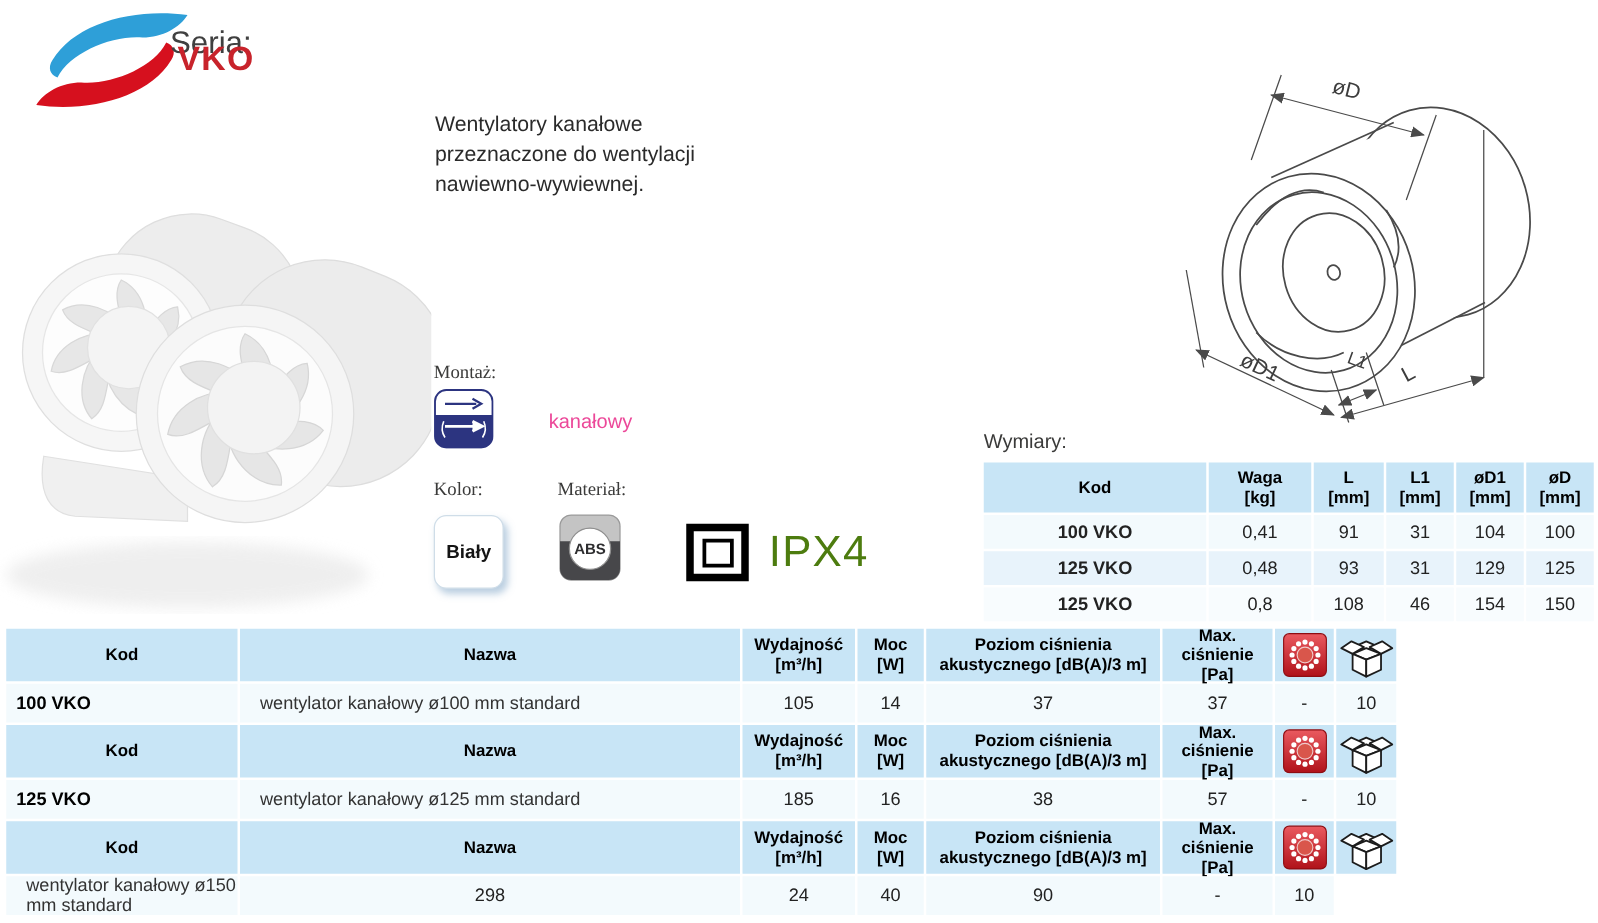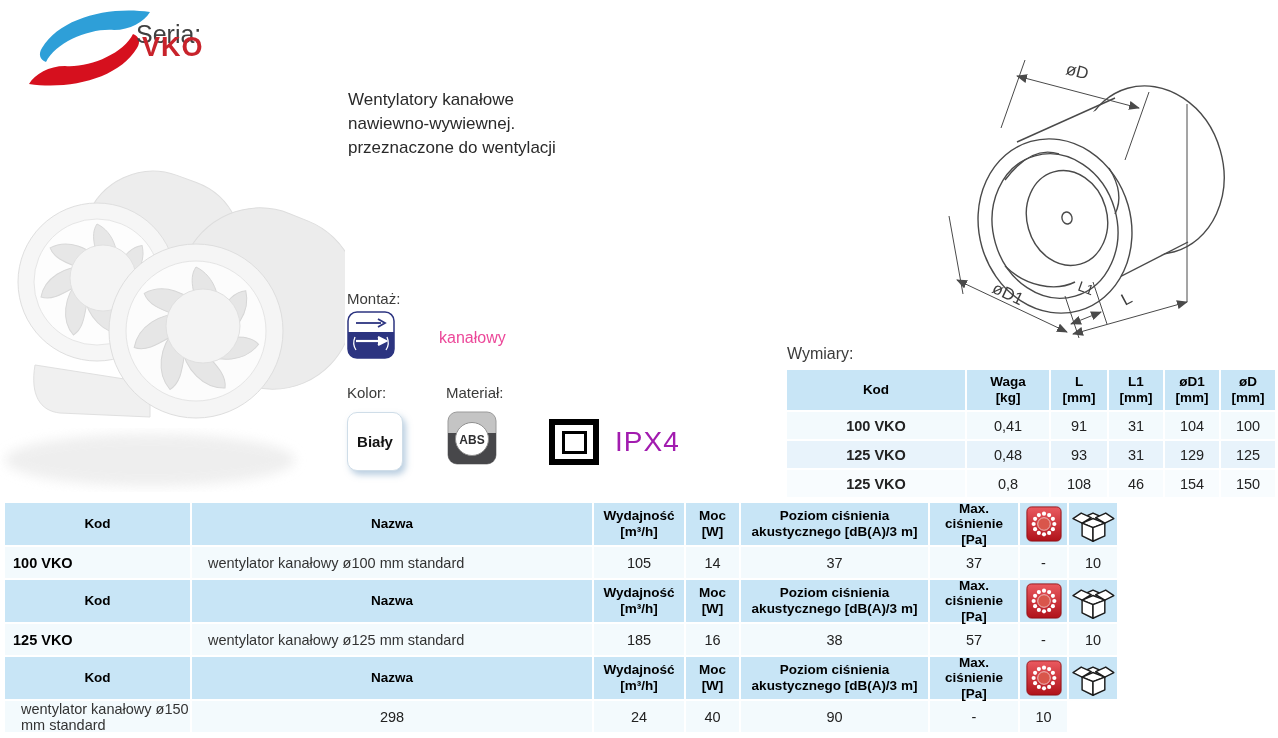--- a/index.html
+++ b/index.html
@@ -9,34 +9,34 @@
 
   
   .logo{left:12px;top:4px;width:330px;height:88px;}
   .series-label{position:absolute;left:96px;top:16px;font-size:25px;color:#404040;margin-left:28px;}
   .series-name{position:absolute;left:130px;top:28px;font-size:27px;font-weight:bold;color:#c8232b;letter-spacing:1px;}
 
   
   .description{left:348px;top:88px;width:260px;font-size:17px;line-height:1.4;color:#2a2a2a;}
 
   
-  .spec-label{font-size:15px;color:#3b3b3a;}
+  .spec-label{font-size:15px;color:#3b3b3a;font-family:Liberation Serif, serif;}
   .montaz-label{left:347px;top:290px;}
   .montaz-icon{left:347px;top:311px;}
   .montaz-value{left:439px;top:329px;font-size:16px;color:#ec4899;}
   .kolor-label{left:347px;top:384px;}
   .material-label{left:446px;top:384px;}
   .color-chip{left:347px;top:412px;width:54px;height:57px;background:#fff;border:1px solid #cfdde8;border-radius:10px;
     box-shadow:3px 4px 6px rgba(120,160,195,.5);display:flex;align-items:center;justify-content:center;
     font-weight:bold;font-size:15px;color:#141414;}
   .abs-icon{left:447px;top:411px;}
   .ipx{left:549px;top:419px;display:flex;align-items:center;gap:16px;}
   .ipx-outer{width:38px;height:34px;border:6px solid #000;display:flex;align-items:center;justify-content:center;}
   .ipx-inner{width:19px;height:17px;border:3px solid #000;}
-  .ipx-text{font-size:28px;color:#a21caf;letter-spacing:1px;}
+  .ipx-text{font-size:35px;color:#4d7c0f;letter-spacing:1px;}
 
   
   .photo{left:0;top:155px;}
   .drawing{left:943px;top:48px;}
 
   
   .wymiary-title{left:787px;top:345px;font-size:16px;color:#3b3b3a;}
   .dim-table{left:787px;top:370px;width:488px;display:grid;grid-template-columns:178px 82px 56px 54px 54px 54px;gap:2px;background:#fff;}
   .hcell{background:#c8e5f6;display:flex;flex-direction:column;align-items:center;justify-content:center;
     font-weight:bold;font-size:13.5px;line-height:1.15;color:#000;text-align:center;}
@@ -102,22 +102,22 @@
   <svg width="150" height="88" viewBox="0 0 150 88">
     <path d="M138,8 C96,2 48,14 30,44 C26,50 28,56 34,58 C44,38 78,24 102,26 C118,26 132,18 138,8 Z" fill="#2e9fd8"></path>
     <path d="M17,80 C59,86 107,74 125,44 C129,38 127,32 121,30 C111,50 77,64 53,62 C37,62 23,70 17,80 Z" fill="#d6101e"></path>
   </svg>
   <span class="series-label">Seria:</span>
   <span class="series-name">VKO</span>
 </div>
 
 <div class="abs description">
   <div>Wentylatory kanałowe</div>
+  <div>przeznaczone do wentylacji</div>
   <div>nawiewno-wywiewnej.</div>
-  <div>przeznaczone do wentylacji</div>
 </div>
 
 <svg class="abs photo" width="345" height="348" viewBox="0 0 345 348">
   <ellipse cx="150" cy="305" rx="145" ry="26" fill="#e9e9e9" filter="url(#soft)" opacity="0.75"></ellipse>
   <path d="M35,210 L150,228 L150,262 L60,258 C40,256 30,240 35,210 Z" fill="#f0f0f0" stroke="#e0e0e0"></path>
 
   <g transform="translate(97,127)">
     <rect x="-18" y="-108" width="160" height="158" rx="70" transform="rotate(20 62 -28)" fill="#ededed" stroke="#dedede"></rect>
     <circle r="79" fill="#f6f6f6" stroke="#dfdfdf"></circle>
     <circle r="63" fill="#fdfdfd" stroke="#e6e6e6"></circle>

